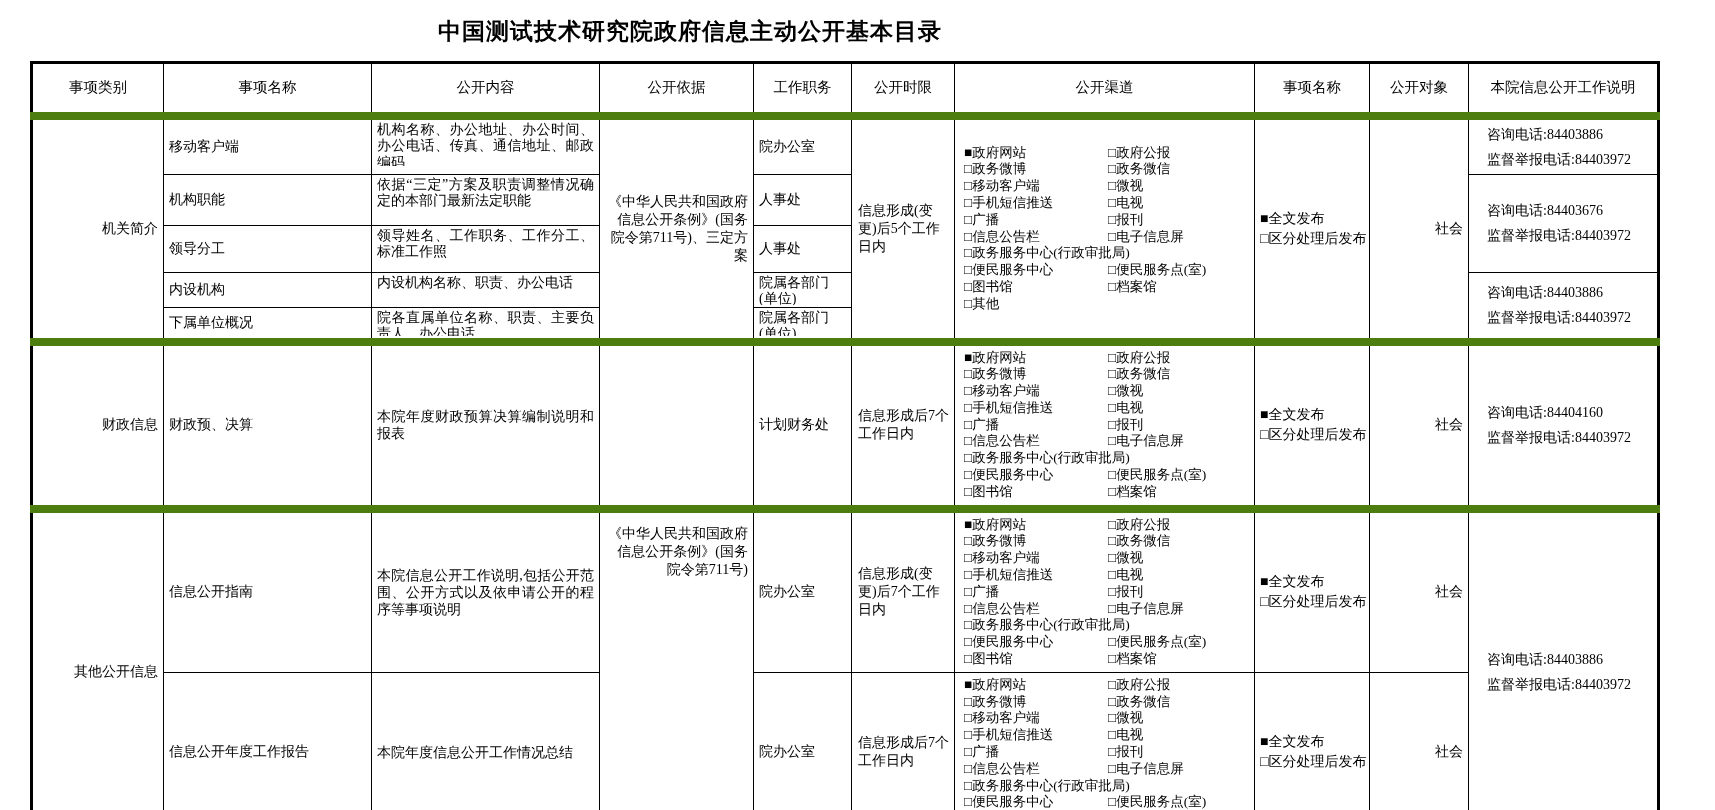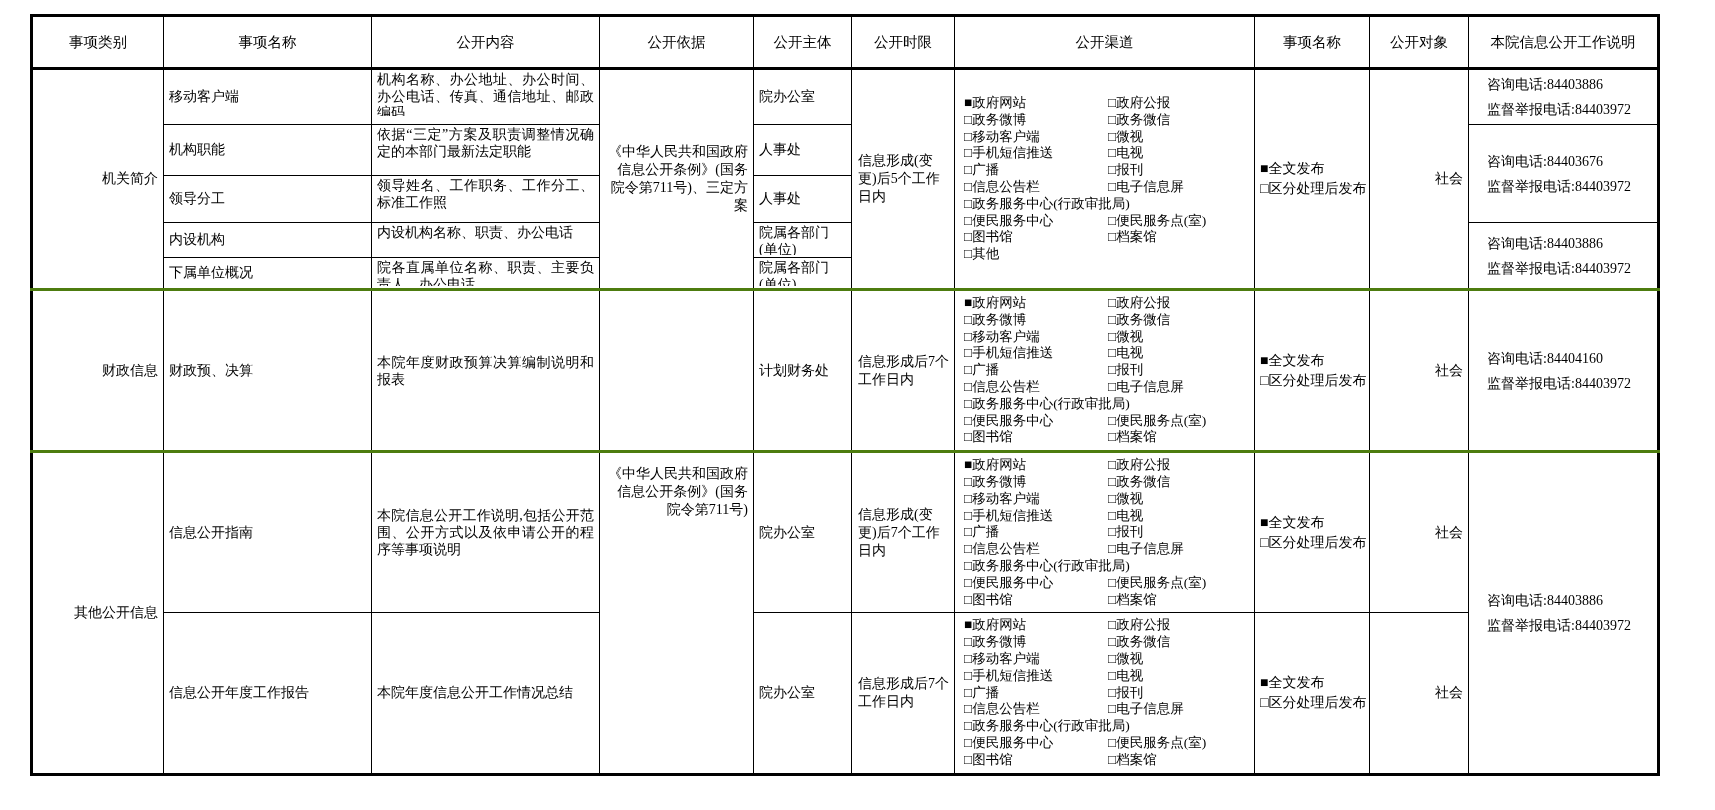--- a/index.html
+++ b/index.html
@@ -7,21 +7,21 @@
   .page{position:relative;width:1715px;height:810px;overflow:hidden;background:#fff;}
   .title-wrap{width:1380px;text-align:center;padding-top:16px;}
   .page-title{display:inline-block;margin:0;font-family:"Liberation Sans","DejaVu Sans",sans-serif;
     font-size:23px;font-weight:bold;letter-spacing:1px;}
   table.catalog{border-collapse:collapse;table-layout:fixed;width:1628px;margin:14px 0 0 30px;
     border:3px solid #000;}
   .catalog th,.catalog td{border:1.8px solid #000;padding:2px 5px;font-size:14px;vertical-align:middle;
     word-break:break-all;}
   .catalog th{font-family:"Liberation Sans","DejaVu Sans",sans-serif;font-size:14.5px;font-weight:normal;
     text-align:center;border-bottom:3px solid #000;}
-  tr.group-start td{border-top:3px solid #4d7c0f;}
+  tr.group-start td{border-top:8px solid #4d7c0f;}
   td.cat,td.basis,td.target{text-align:right;}
   td.name,td.subject,td.limit,td.phone{text-align:left;}
   td.content{text-align:justify;vertical-align:middle;line-height:17px;}
   td.content.vtop{vertical-align:top;}
   .clip{overflow:hidden;line-height:16.5px;}
   td.basis{line-height:18px;}
   td.basis.vtop{vertical-align:top;padding-top:12px;}
   td.limit{line-height:18px;padding-left:6px;}
   td.channels{padding:4px 2px 4px 9px;vertical-align:middle;}
   .chan-box{display:flex;flex-wrap:wrap;}
@@ -31,20 +31,23 @@
   .form-box{display:inline-block;text-align:left;}
   .form-box .chk{display:block;font-size:14px;line-height:20px;white-space:nowrap;}
   td.phone{padding-left:18px;line-height:25px;}
   td.phone span{display:block;white-space:nowrap;}
 </style>
 </head>
 <body>
 
 <div class="page">
 
+  <div class="title-wrap">
+    <h1 class="page-title">中国测试技术研究院政府信息主动公开基本目录</h1>
+  </div>
 
   <table class="catalog">
     <colgroup>
       <col style="width:132px">
         <col style="width:208px">
         <col style="width:228px">
         <col style="width:154px">
       <col style="width:98px">
         <col style="width:103px">
         <col style="width:300px">
@@ -52,21 +55,21 @@
       <col style="width:99px">
         <col style="width:190px">
     </colgroup>
 
     <tbody>
         <tr style="height:53px">
       <th>事项类别</th>
       <th>事项名称</th>
       <th>公开内容</th>
       <th>公开依据</th>
-      <th>公开主体</th>
+      <th>工作职务</th>
       <th>公开时限</th>
       <th>公开渠道</th>
       <th>事项名称</th>
       <th>公开对象</th>
       <th>本院信息公开工作说明</th>
     </tr>
 
     <tr style="height:47px" class="group-start">
       <td class="cat" rowspan="5">机关简介</td>
       <td class="name">移动客户端</td>

